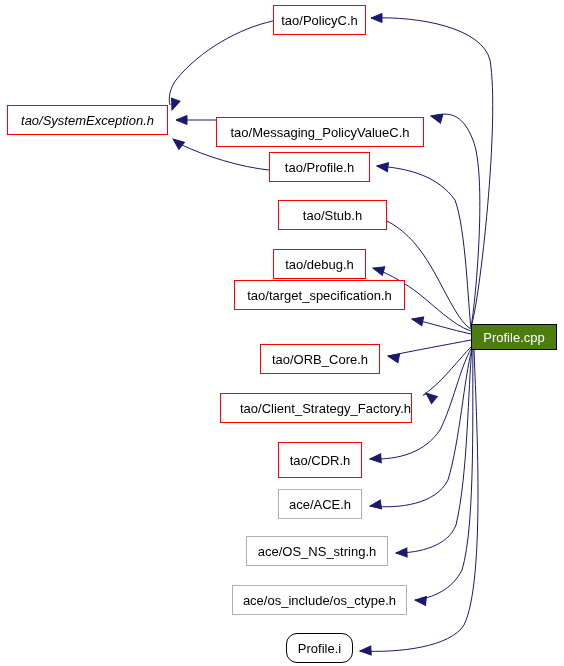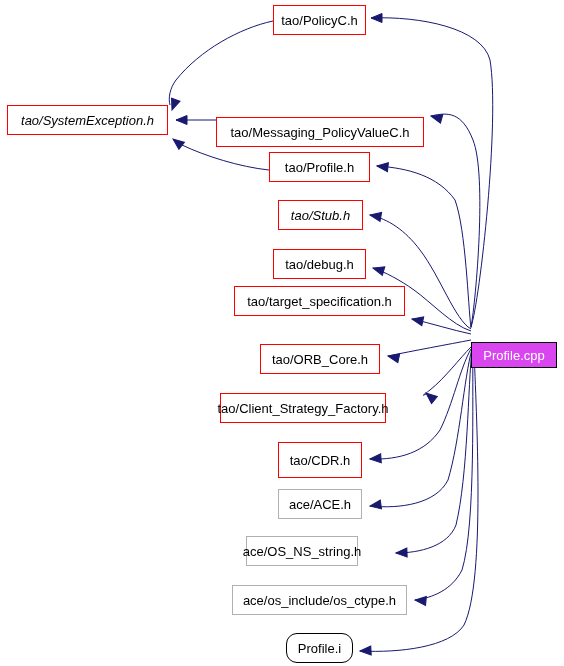--- a/index.html
+++ b/index.html
@@ -51,23 +51,22 @@
     color: #000000;
     background: #ffffff;
   }
   .node.black {
     border: 1px solid #000000;
     color: #000000;
     background: #ffffff;
   }
   .node.focus {
     border: 1px solid #000000;
-    background: #d946ef;
+    background: #4d7c0f;
     color: #ffffff;
-    margin-top: 18px;
   }
 </style>
 </head>
 <body>
 
 <div id="graph">
 
   <svg id="edges" width="564" height="666" viewBox="0 0 564 666" xmlns="http://www.w3.org/2000/svg">
       <g>
         <path d="M471,327 C480,300 500,120 490,60 C482,28 420,16 371,18" fill="none" stroke="#191970" stroke-width="1"></path>
@@ -141,42 +140,42 @@
       </div>
       <div class="node red" style="left: 7px; top: 105px; width: 161px; height: 30px; font-style: italic;">
         <span>tao/SystemException.h</span>
       </div>
       <div class="node red" style="left: 216px; top: 105px; width: 208px; height: 30px; margin-top: 12px;">
         <span>tao/Messaging_PolicyValueC.h</span>
       </div>
       <div class="node red" style="left: 269px; top: 152px; width: 101px; height: 30px;">
         <span>tao/Profile.h</span>
       </div>
-      <div class="node red" style="left: 278px; top: 200px; width: 85px; height: 30px; font-style: italic;">
+      <div class="node red" style="left: 278px; top: 200px; width: 109px; height: 30px;">
         <span>tao/Stub.h</span>
       </div>
       <div class="node red" style="left: 273px; top: 249px; width: 93px; height: 30px;">
         <span>tao/debug.h</span>
       </div>
-      <div class="node red" style="left: 234px; top: 286px; width: 171px; height: 30px;">
+      <div class="node red" style="left: 234px; top: 280px; width: 171px; height: 30px;">
         <span>tao/target_specification.h</span>
       </div>
       <div class="node red" style="left: 260px; top: 344px; width: 120px; height: 30px;">
         <span>tao/ORB_Core.h</span>
       </div>
-      <div class="node red" style="left: 220px; top: 393px; width: 166px; height: 30px;">
+      <div class="node red" style="left: 220px; top: 393px; width: 192px; height: 30px; justify-content: flex-end;">
         <span>tao/Client_Strategy_Factory.h</span>
       </div>
       <div class="node red" style="left: 278px; top: 442px; width: 84px; height: 36px;">
         <span>tao/CDR.h</span>
       </div>
       <div class="node gray" style="left: 278px; top: 489px; width: 84px; height: 30px;">
         <span>ace/ACE.h</span>
       </div>
-      <div class="node gray" style="left: 246px; top: 536px; width: 112px; height: 30px;">
+      <div class="node gray" style="left: 246px; top: 536px; width: 142px; height: 30px;">
         <span>ace/OS_NS_string.h</span>
       </div>
       <div class="node gray" style="left: 232px; top: 585px; width: 175px; height: 30px;">
         <span>ace/os_include/os_ctype.h</span>
       </div>
       <div class="node black" style="left: 286px; top: 633px; width: 67px; height: 30px; border-radius: 11px;">
         <span>Profile.i</span>
       </div>
       <div class="node focus" style="left: 471px; top: 324px; width: 86px; height: 26px;">
         <span>Profile.cpp</span>

